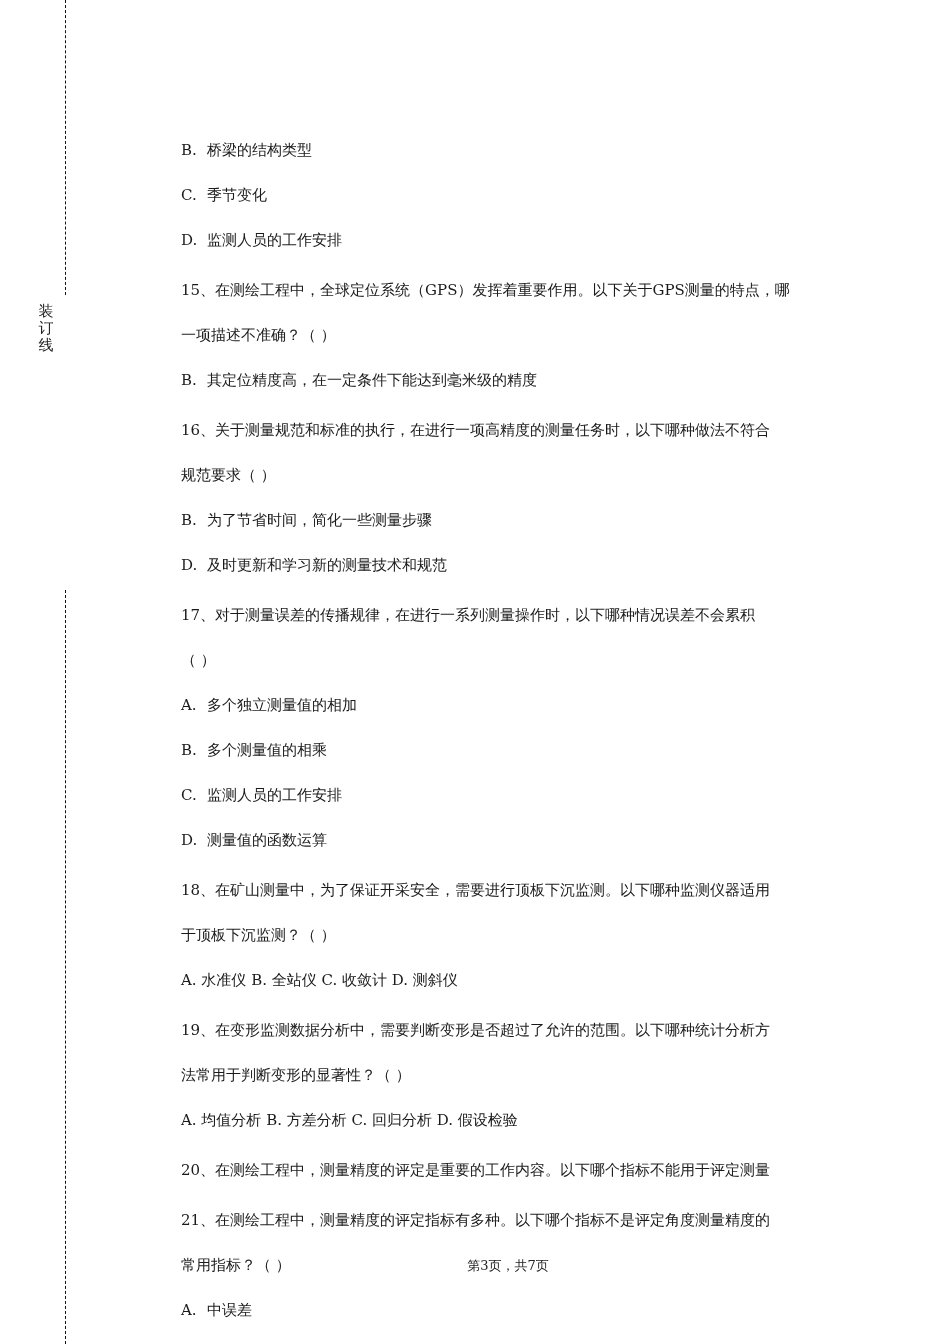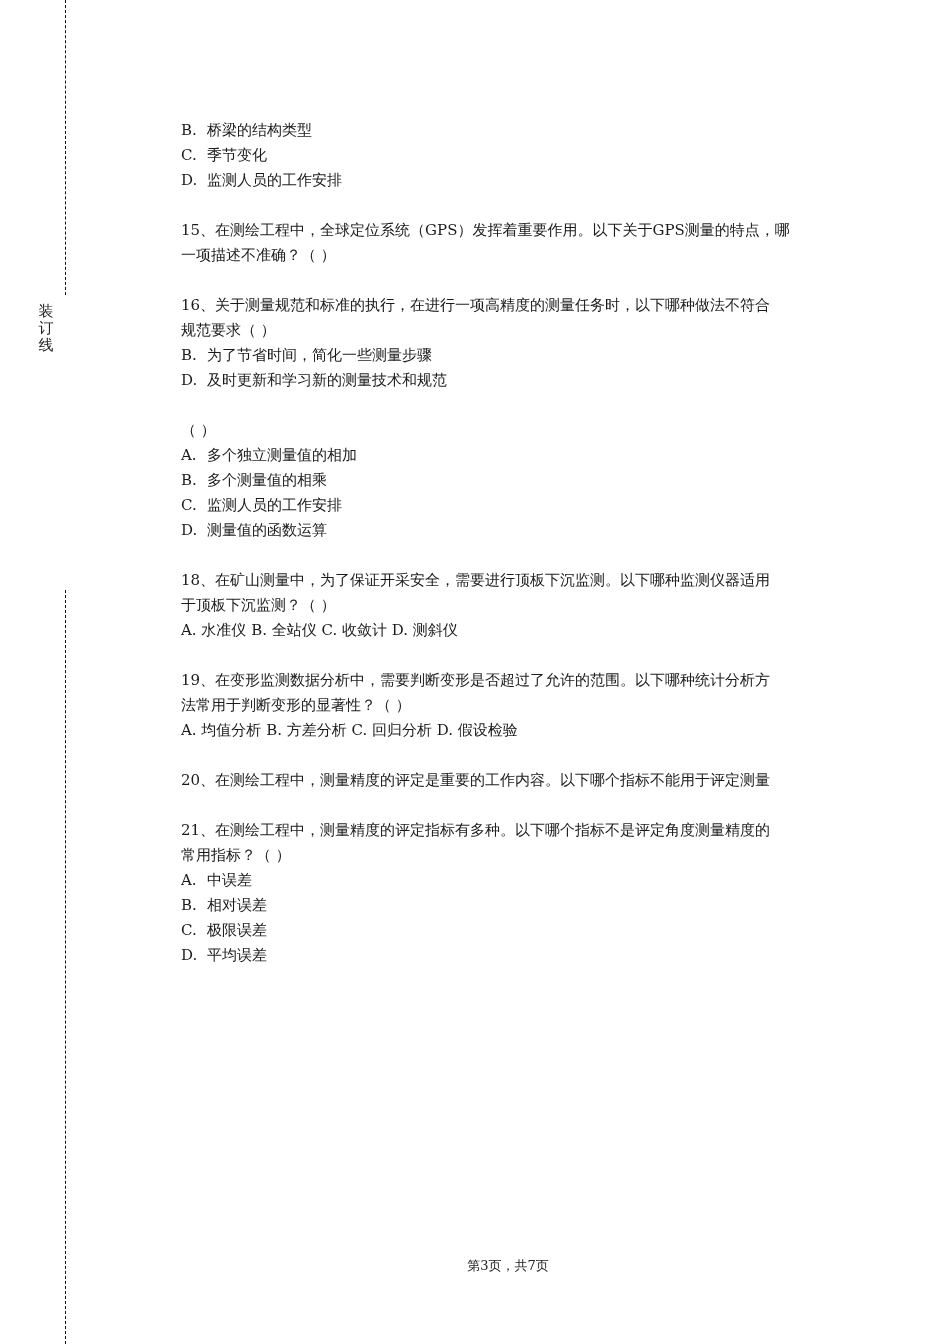--- a/index.html
+++ b/index.html
@@ -38,20 +38,21 @@
       position: absolute;
       left: 181px;
       top: 118px;
       width: 660px;
       font-size: 15px;
       line-height: 25px;
     }
     .line {
       white-space: nowrap;
       height: 25px;
+      margin-top: 20px;
     }
     .question { margin-top: 25px; }
     .opt-letter { display: inline-block; width: 26px; }
     .footer {
       position: absolute;
       top: 1257px;
       left: 0;
       width: 1016px;
       text-align: center;
       font-size: 13px;
@@ -73,30 +74,32 @@
 
   <div>
     <div class="line"><span class="opt-letter">B.</span><span>桥梁的结构类型</span></div>
     <div class="line"><span class="opt-letter">C.</span><span>季节变化</span></div>
     <div class="line"><span class="opt-letter">D.</span><span>监测人员的工作安排</span></div>
   </div>
 
   <div class="question">
     <div class="line">15、在测绘工程中，全球定位系统（GPS）发挥着重要作用。以下关于GPS测量的特点，哪</div>
     <div class="line">一项描述不准确？（  ）</div>
+    <div class="line"><span class="opt-letter">B.</span><span>其定位精度高，在一定条件下能达到毫米级的精度</span></div>
   </div>
 
   <div class="question">
     <div class="line">16、关于测量规范和标准的执行，在进行一项高精度的测量任务时，以下哪种做法不符合</div>
     <div class="line">规范要求（  ）</div>
     <div class="line"><span class="opt-letter">B.</span><span>为了节省时间，简化一些测量步骤</span></div>
     <div class="line"><span class="opt-letter">D.</span><span>及时更新和学习新的测量技术和规范</span></div>
   </div>
 
   <div class="question">
+    <div class="line">17、对于测量误差的传播规律，在进行一系列测量操作时，以下哪种情况误差不会累积</div>
     <div class="line">（  ）</div>
     <div class="line"><span class="opt-letter">A.</span><span>多个独立测量值的相加</span></div>
     <div class="line"><span class="opt-letter">B.</span><span>多个测量值的相乘</span></div>
     <div class="line"><span class="opt-letter">C.</span><span>监测人员的工作安排</span></div>
     <div class="line"><span class="opt-letter">D.</span><span>测量值的函数运算</span></div>
   </div>
 
   <div class="question">
     <div class="line">18、在矿山测量中，为了保证开采安全，需要进行顶板下沉监测。以下哪种监测仪器适用</div>
     <div class="line">于顶板下沉监测？（  ）</div>

